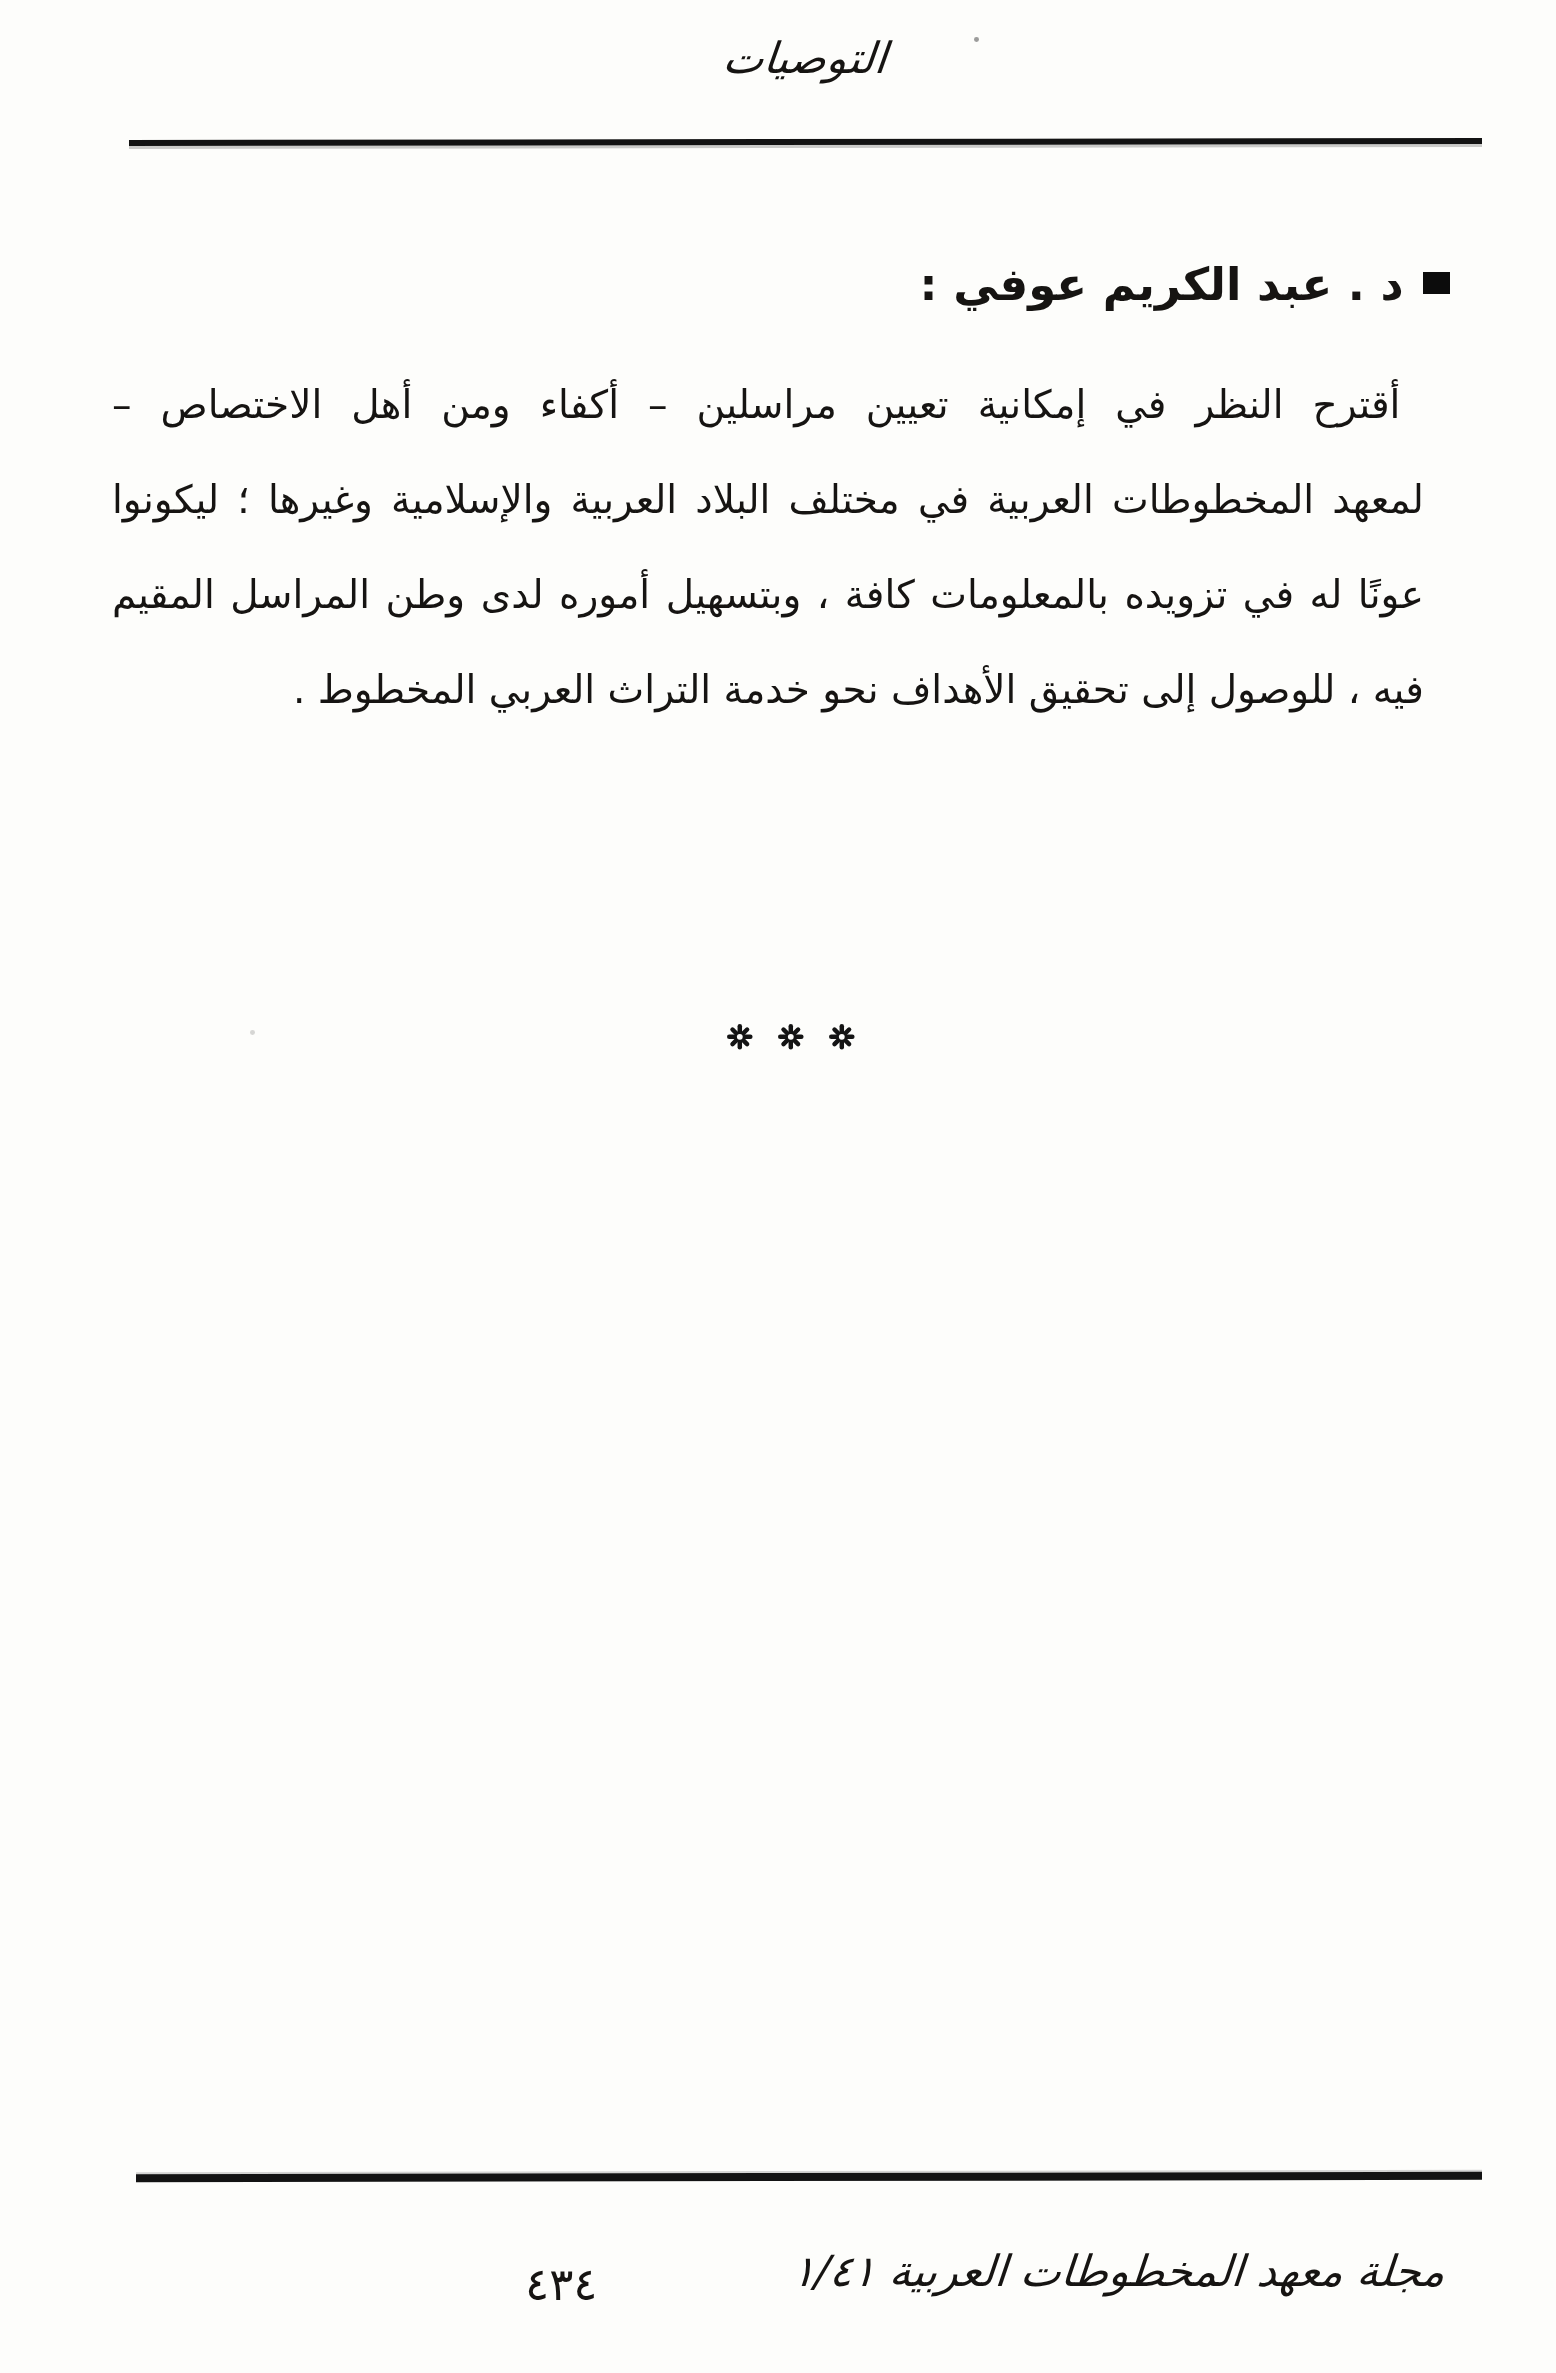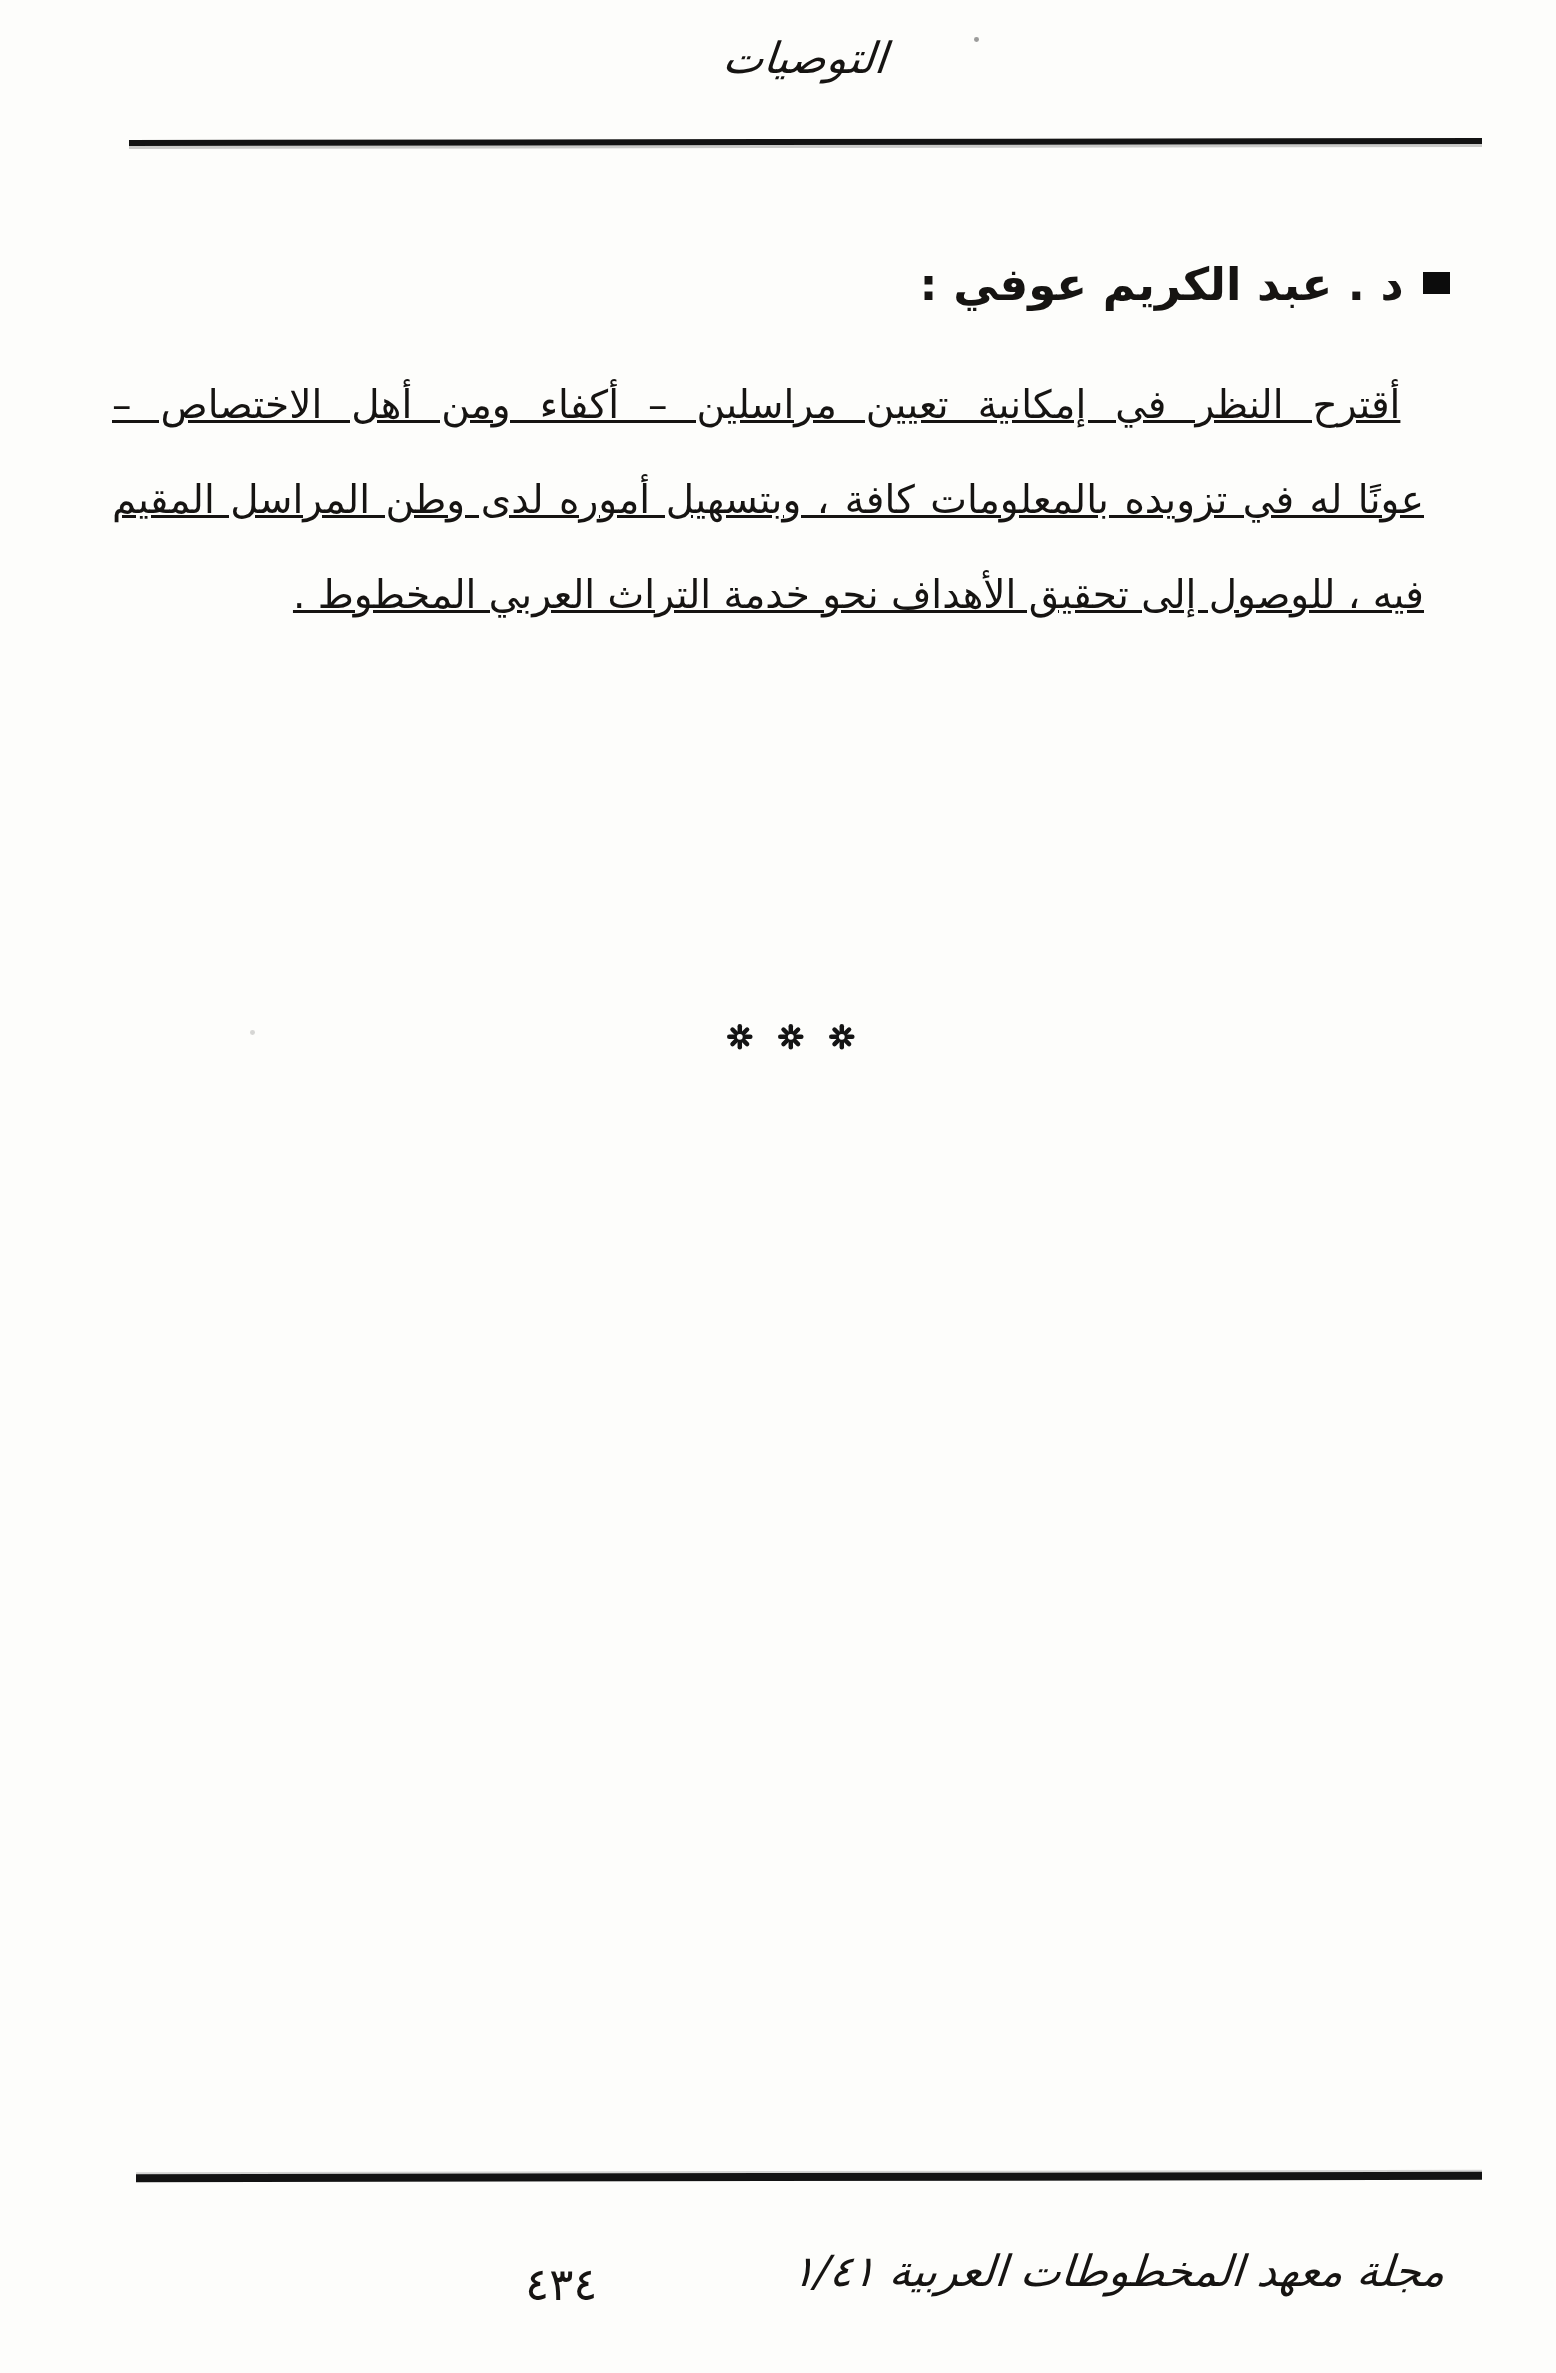--- a/index.html
+++ b/index.html
@@ -65,21 +65,20 @@
     right: 132px;
     left: 112px;
     font-size: 39px;
     line-height: 95px;
     font-weight: 500;
   }
   .pline {
     text-align: justify;
     text-align-last: justify;
     text-justify: inter-word;
-    text-decoration: underline;
   }
   .pline-first { padding-right: 23.6px; }
   .pline-last { text-align: right; text-align-last: right; }
 
   
   .asterisks {
     position: absolute;
     top: 1023px;
     left: 726px;
     display: flex;
@@ -123,20 +122,21 @@
   <div class="running-header">التوصيات</div>
 
   <div class="rule rule-top"></div>
 
   <div class="author-heading">
     <span class="square-bullet"></span><span>د . عبد الكريم عوفي :</span>
   </div>
 
   <div class="paragraph">
     <div class="pline pline-first">أقترح النظر في إمكانية تعيين مراسلين – أكفاء ومن أهل الاختصاص –</div>
+    <div class="pline">لمعهد المخطوطات العربية في مختلف البلاد العربية والإسلامية وغيرها ؛ ليكونوا</div>
     <div class="pline">عونًا له في تزويده بالمعلومات كافة ، وبتسهيل أموره لدى وطن المراسل المقيم</div>
     <div class="pline pline-last">فيه ، للوصول إلى تحقيق الأهداف نحو خدمة التراث العربي المخطوط .</div>
   </div>
 
   <div class="asterisks" aria-label="✳ ✳ ✳">
     <svg width="27.6" height="27.6" viewBox="0 0 34 34">
       <g stroke="#141414" stroke-width="5.5" stroke-linecap="round">
         <line x1="17" y1="4" x2="17" y2="30"></line>
         <line x1="4" y1="17" x2="30" y2="17"></line>
         <line x1="8" y1="8" x2="26" y2="26"></line>

